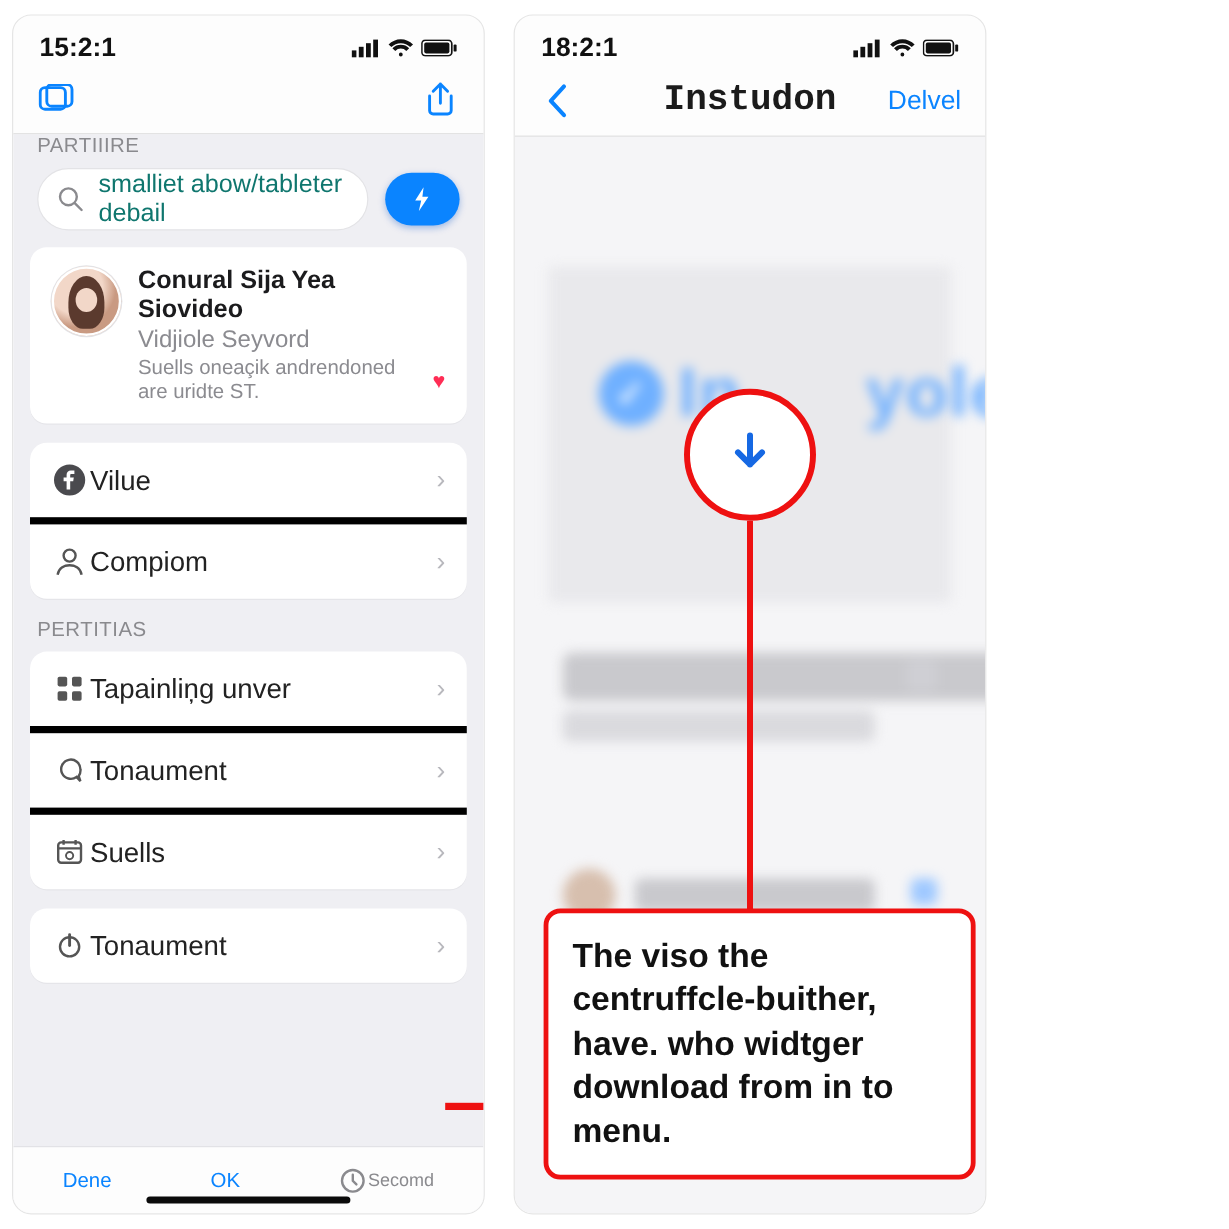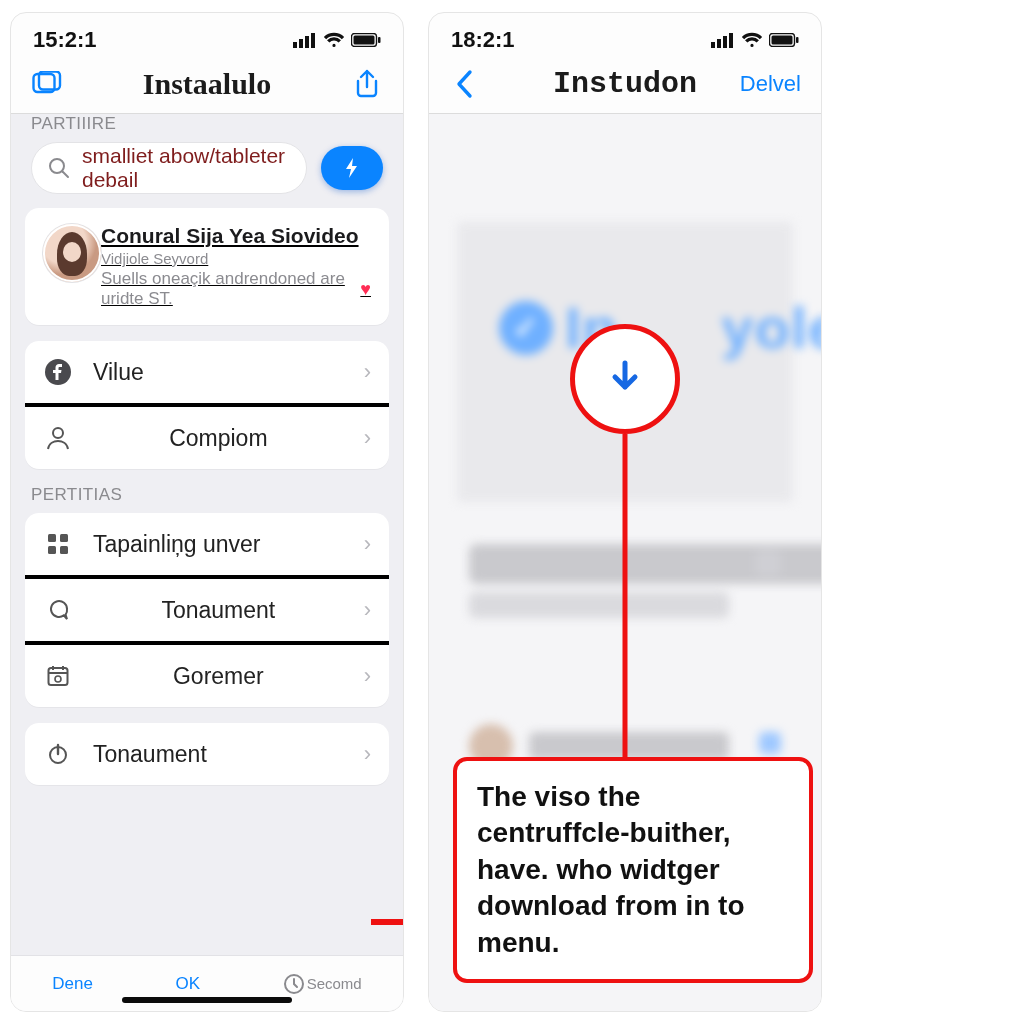--- a/index.html
+++ b/index.html
@@ -16,34 +16,34 @@
   .nav-left, .nav-right { width:60px; display:flex; align-items:center; }
   .nav-right { justify-content:flex-end;align-items:center; }
   .icon-box { width:32px; height:32px; display:flex; align-items:center; justify-content:center; }
   .blue { color:#0a84ff; }
   .hairline { height:1px; background:#dcdcdc; width:100%; }
   
   .body-left { flex:1; background:#efeff3; overflow:hidden; position:relative; }
   .sect-label { font-size:17px; letter-spacing:0.4px; color:#8a8a8e; padding:0 20px 8px; text-transform:uppercase; }
   .search-row { display:flex; align-items:center; gap:14px; padding:0 20px 14px; }
   .search-field { flex:1; background:#fff; border:1px solid #e3e3e6; border-radius:26px; height:52px; display:flex; align-items:center; padding:0 16px; color:#7d7d82; gap:12px; }
-  .search-text { font-size:21px; color:#7f1d1d; }
+  .search-text { font-size:21px; color:#0f766e; }
   .pill-btn { width:62px; height:44px; border-radius:26px; background:#0a84ff; display:flex; align-items:center; justify-content:center; color:#fff; font-size:20px; box-shadow:0 2px 6px rgba(0,80,200,.35); }
   .card { background:#fff; border-radius:14px; margin:0 14px 16px; box-shadow:0 1px 0 rgba(0,0,0,.04); }
-  .profile { display:flex; padding:16px 18px; align-items:flex-start;text-decoration:underline; }
+  .profile { display:flex; gap:14px; padding:16px 18px; align-items:flex-start; }
   .avatar { width:58px; height:58px; border-radius:50%; background:radial-gradient(circle at 35% 30%, #f2d7c8 0 40%, #c99a82 60% 100%); box-shadow: inset 0 0 0 2px #fff, 0 0 0 1px #e2e2e5; position:relative; overflow:hidden; }
   .avatar::after{ content:""; position:absolute; left:14px; top:8px; width:30px; height:44px; background:#5b3a2e; border-radius:50% 50% 40% 40%; }
   .avatar::before{ content:""; position:absolute; left:20px; top:18px; width:18px; height:20px; background:#f2d7c8; border-radius:50%; z-index:2;}
   .profile-texts { flex:1; }
   .ptitle { font-size:21px; font-weight:700; color:#1b1b1d; margin-bottom:2px; }
-  .psub { font-size:15px; color:#8b8b90; margin-bottom:2px; }
+  .psub { font-size:20px; color:#8b8b90; margin-bottom:2px; }
   .pdesc { font-size:17px; color:#8b8b90; display:flex; align-items:center; gap:6px;}
   .heart { color:#ff2d55; font-size:18px; }
-  .list .row { display:flex; align-items:center; padding:16px 18px; gap:20px; }
-  .list .row + .row { border-top:4px solid #000000;text-align:center; }
+  .list .row { display:flex; align-items:center; padding:16px 18px; gap:2px; }
+  .list .row + .row { border-top:6px solid #000000; }
   .row-icon { width:30px; height:30px; display:flex; align-items:center; justify-content:center; color:#555; }
   .row-label { flex:1; font-size:23px; color:#222; }
   .chev { color:#b8b8bd; font-size:22px; }
   
   .toolbar { position:absolute; left:0; right:0; bottom:0; height:56px; border-top:1px solid #e2e2e6; background:#fdfdfd; display:flex; align-items:center; justify-content:space-around; font-size:17px; color:#0a84ff; }
   .toolbar .muted { color:#8a8a8e; display:flex; flex-direction:row; align-items:center; gap:2px; font-size:15px;}
   .home-ind { position:absolute; bottom:8px; left:50%; transform:translateX(-50%); width:170px; height:6px; border-radius:4px; background:#0b0b0b; }
   
   .callout-left { position:absolute; left:12px; bottom:70px; width:350px; background:#fff; border:4px solid #e11; border-radius:14px; padding:14px 16px; font-size:27px; font-weight:600; line-height:1.25; color:#111;}
   .arrow-right { position:absolute; left:360px; bottom:86px; width:90px; height:6px; background:#e11; }
@@ -103,21 +103,20 @@
 
     <div class="navrow">
       <div class="nav-left">
         <span class="icon-box blue">
           <svg width="30" height="26" viewBox="0 0 30 26">
               <rect x="1.5" y="3" width="21" height="18" rx="4" fill="none" stroke="#0a84ff" stroke-width="2.4"></rect>
               <rect x="7" y="0.5" width="21" height="18" rx="4" fill="none" stroke="#0a84ff" stroke-width="2.4"></rect>
             </svg>
         </span>
       </div>
-      <div class="brand">Instaalulo</div>
       <div class="nav-right">
         <span class="icon-box blue">
           <svg width="26" height="30" viewBox="0 0 26 30">
               <path d="M13 2 L7 8 M13 2 L19 8 M13 2 L13 18" stroke="#0a84ff" stroke-width="2.4" fill="none" stroke-linecap="round"></path>
               <path d="M4 12 v12 a3 3 0 0 0 3 3 h12 a3 3 0 0 0 3 -3 v-12" stroke="#0a84ff" stroke-width="2.4" fill="none" stroke-linecap="round"></path>
             </svg>
         </span>
       </div>
     </div>
     <div class="hairline"></div>
@@ -208,21 +207,21 @@
         <div class="row">
           <span class="row-icon">
               <svg width="24" height="24" viewBox="0 0 24 24">
                 <rect x="2.5" y="4" width="19" height="17" rx="2.5" fill="none" stroke="#555" stroke-width="2"></rect>
                 <line x1="2.5" y1="9" x2="21.5" y2="9" stroke="#555" stroke-width="2"></line>
                 <line x1="7" y1="2" x2="7" y2="6" stroke="#555" stroke-width="2"></line>
                 <line x1="17" y1="2" x2="17" y2="6" stroke="#555" stroke-width="2"></line>
                 <circle cx="12" cy="15" r="3" fill="none" stroke="#555" stroke-width="1.6"></circle>
               </svg>
             </span>
-          <span class="row-label">Goremer</span>
+          <span class="row-label">Suells</span>
           <span class="chev">›</span>
         </div>
       </div>
 
       <div class="card list">
         <div class="row">
           <span class="row-icon">
               <svg width="24" height="24" viewBox="0 0 24 24">
                 <circle cx="12" cy="13" r="8" fill="none" stroke="#555" stroke-width="2"></circle>
                 <line x1="12" y1="3" x2="12" y2="12" stroke="#555" stroke-width="2.4" stroke-linecap="round"></line>

